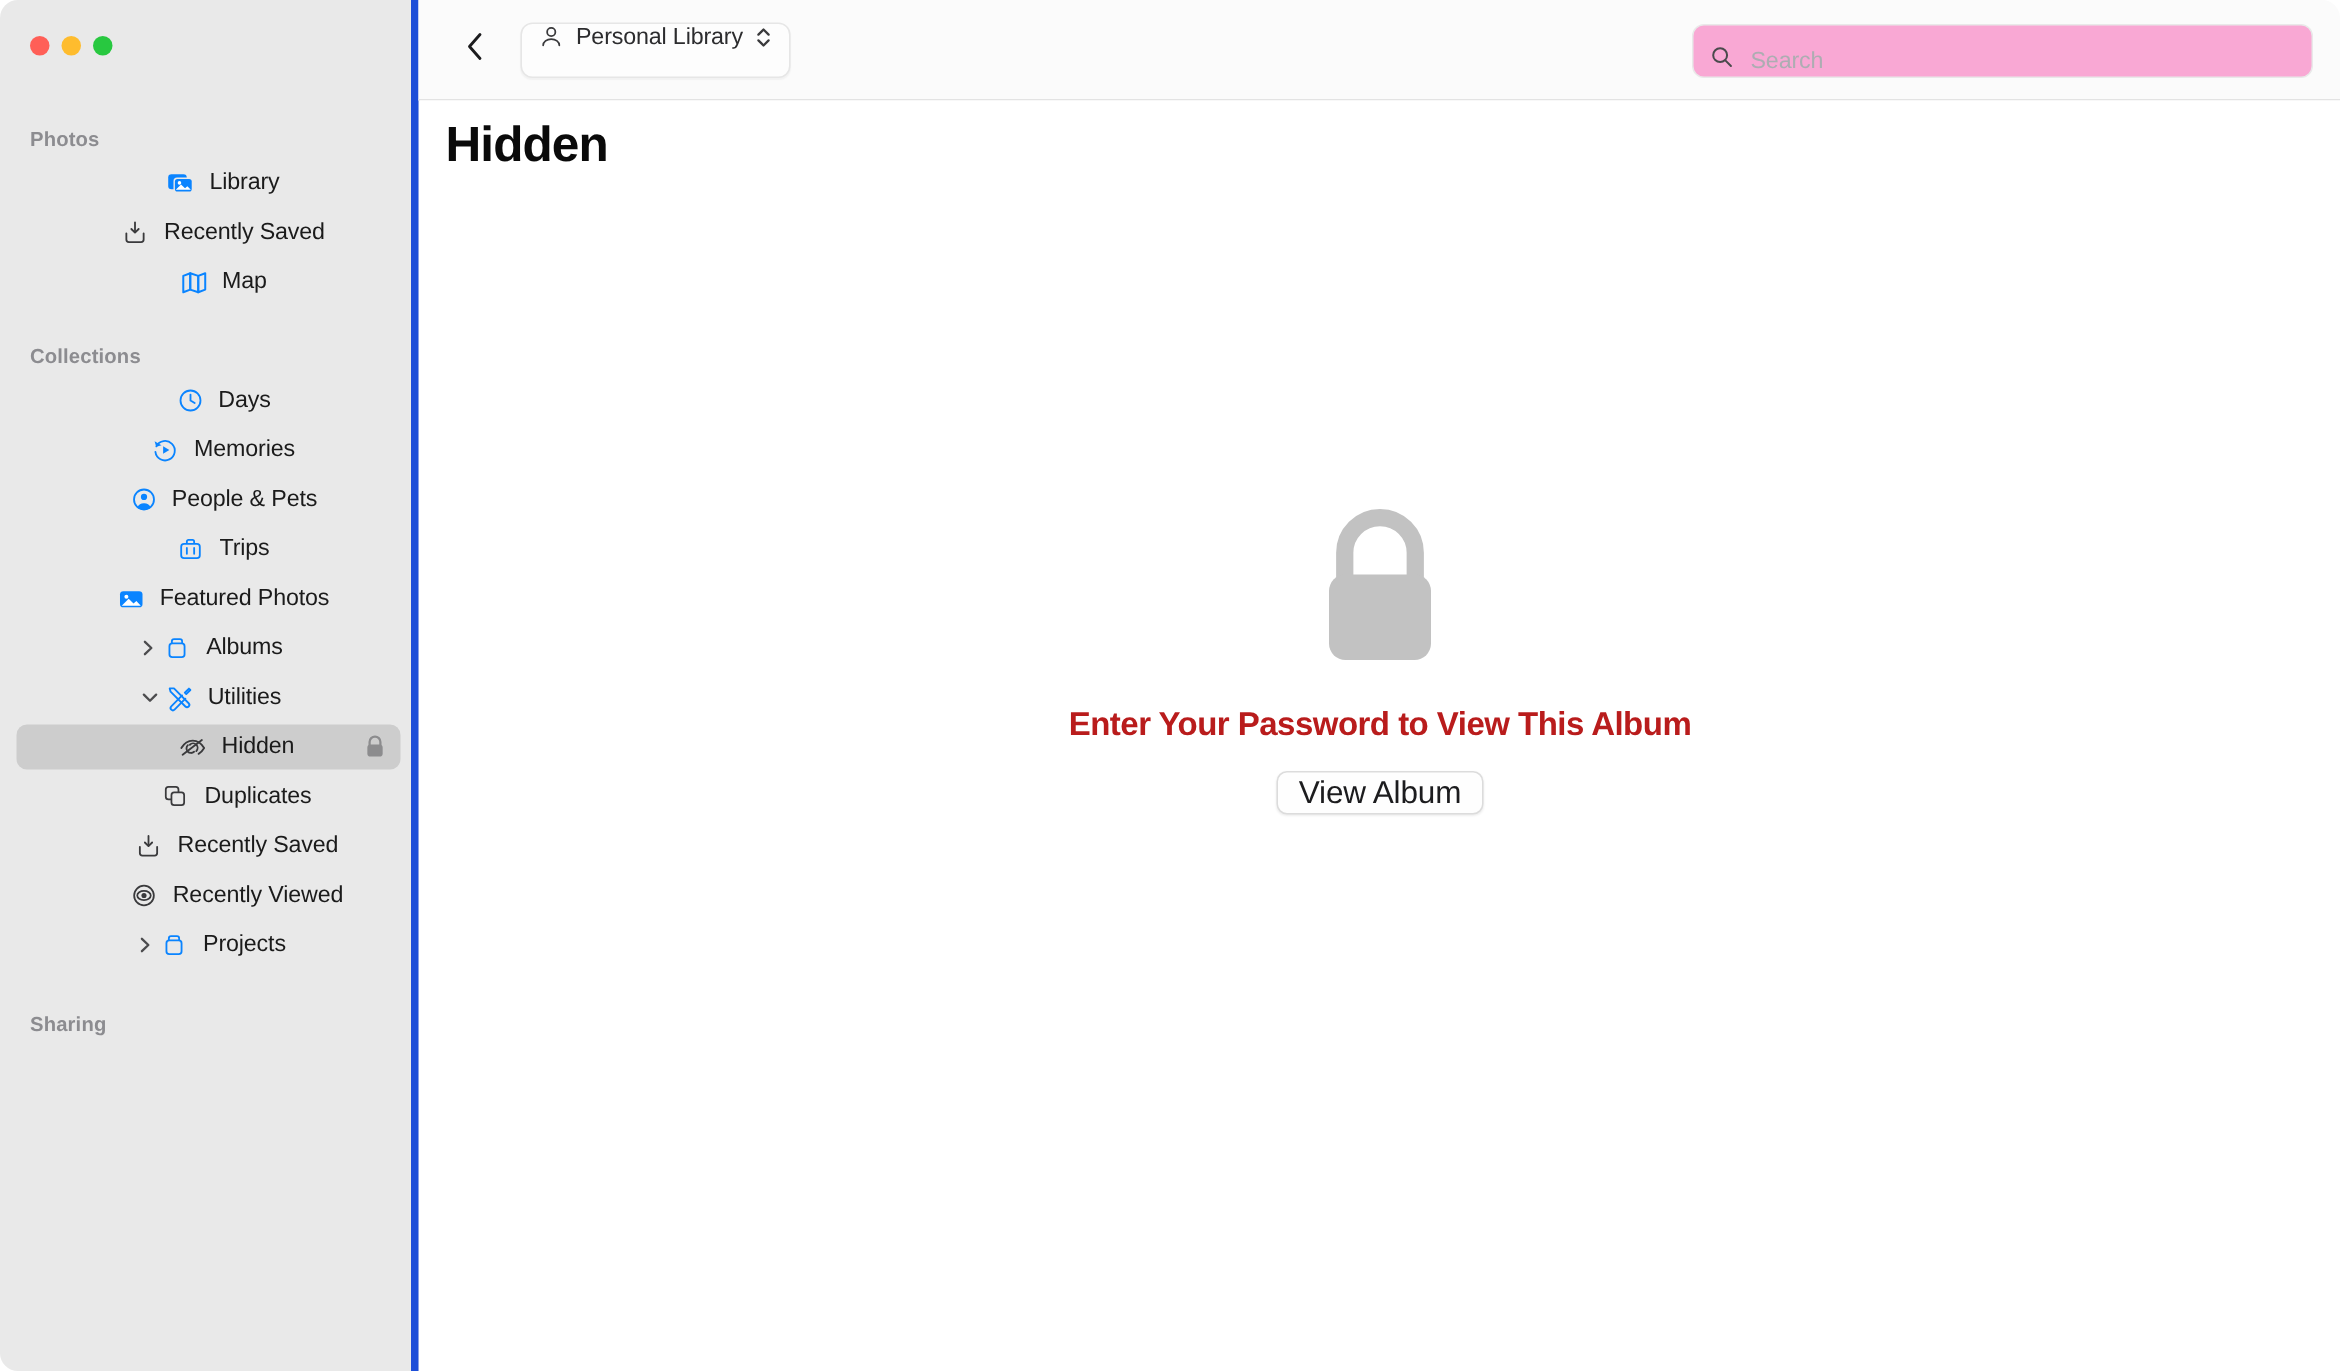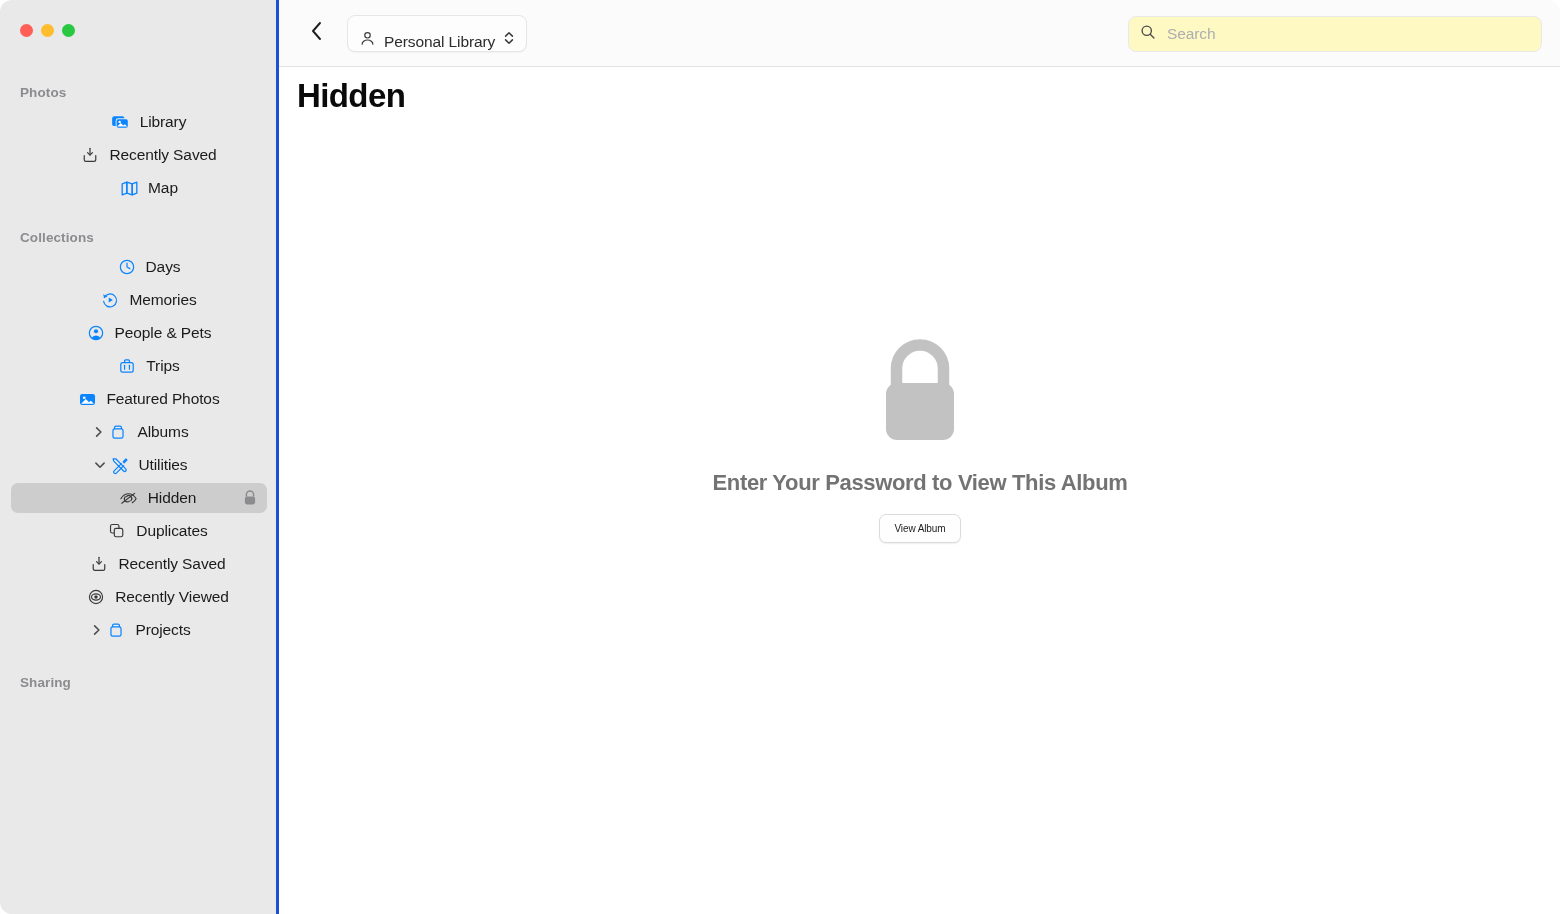--- a/index.html
+++ b/index.html
@@ -26,21 +26,21 @@
     box-sizing: border-box;
   }
 
   
   .sidebar {
     position: absolute;
     left: 0; top: 0;
     width: 279px;
     height: 914px;
     background: #e9e9e9;
-    border-right: 3px solid #1d4ed8;
+    border-right: 5px solid #1d4ed8;
     box-sizing: border-box;
   }
 
   .traffic-lights {
     position: absolute;
     left: 20px;
     top: 24px;
     display: flex;
     gap: 8px;
     align-items: center;
@@ -153,45 +153,45 @@
     justify-content: center;
     border-radius: 6px;
   }
   .lib-popup {
     position: absolute;
     left: 68px;
     top: 15px;
     height: 37px;
     padding: 0 11px 0 11px;
     display: flex;
-    align-items: flex-end;
+    align-items: flex-start;
     gap: 8px;
     background: #fdfdfd;
     border: 1px solid #e6e6e6;
     border-radius: 8px;
     box-shadow: 0 1px 1px rgba(0,0,0,0.04);
     box-sizing: border-box;
   }
   .lib-popup .lib-label {
     font-size: 15.5px;
     color: #2c2c2e;
     white-space: nowrap;
     letter-spacing: -0.1px;
   }
   .search-field {
     position: absolute;
     right: 18px;
     top: 16px;
     width: 414px;
     height: 36px;
-    background: #fef9c3;
+    background: #f9a8d4;
     border: 1px solid #e9e9e9;
     border-radius: 8px;
     display: flex;
-    align-items: center;
+    align-items: flex-end;
     padding-left: 11px;
     gap: 9px;
     box-sizing: border-box;
   }
   .search-field input {
     border: none;
     outline: none;
     background: transparent;
     font-family: "Liberation Sans", sans-serif;
     font-size: 15.5px;
@@ -226,32 +226,32 @@
     width: 1280px;
     display: flex;
     flex-direction: column;
     align-items: center;
   }
   .lock-big { width: 96px; height: 104px; }
   .empty-title {
     margin-top: 28px;
     font-size: 22px;
     font-weight: bold;
-    color: #737373;
+    color: #b91c1c;
     letter-spacing: -0.35px;
   }
   .view-album-btn {
     margin-top: 18px;
     height: 29px;
     padding: 0 14px;
     background: #fefefe;
     border: 1px solid #dcdcdc;
     border-radius: 7px;
     font-family: "Liberation Sans", sans-serif;
-    font-size: 10px;
+    font-size: 21px;
     color: #1c1c1e;
     box-shadow: 0 1px 1.5px rgba(0,0,0,0.07);
     letter-spacing: -0.1px;
     cursor: default;
   }
 </style>
 </head>
 <body>
 
 <div class="window">

